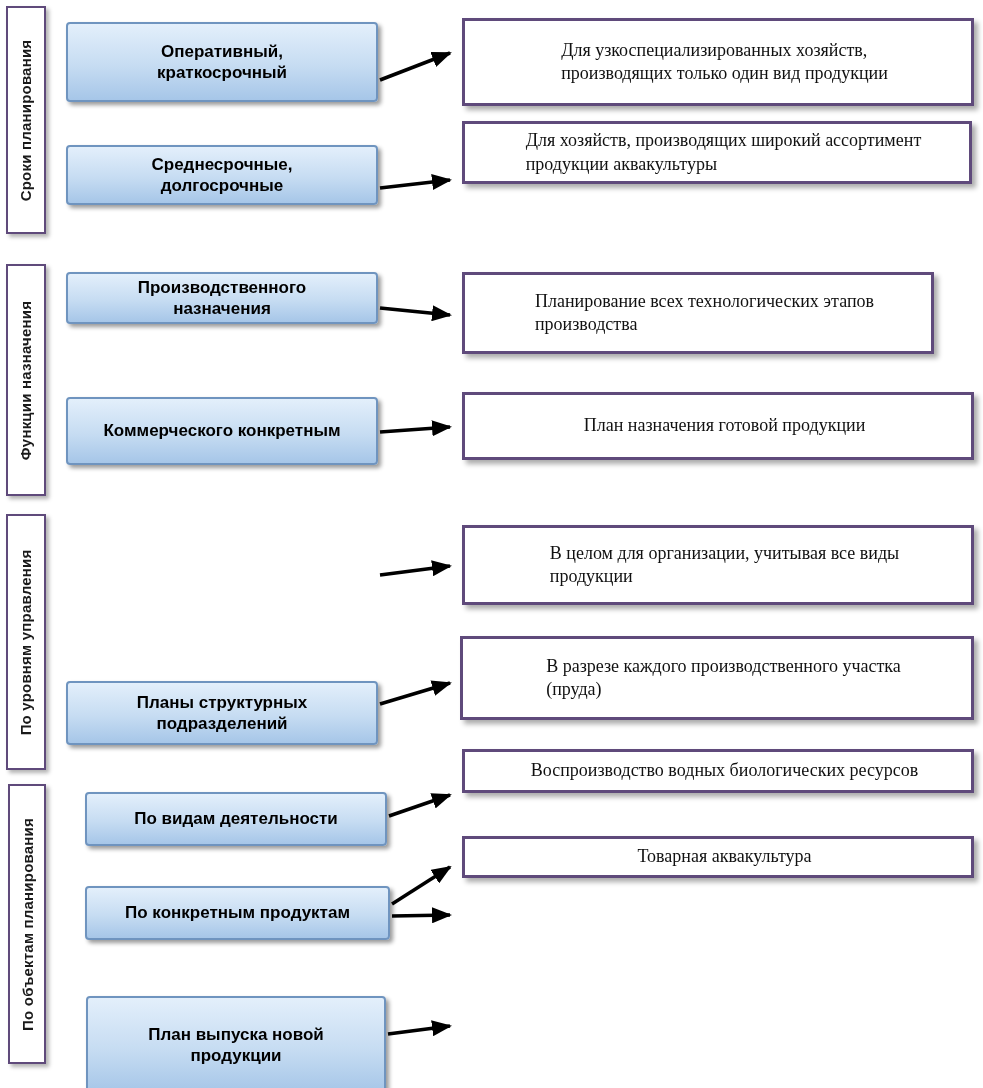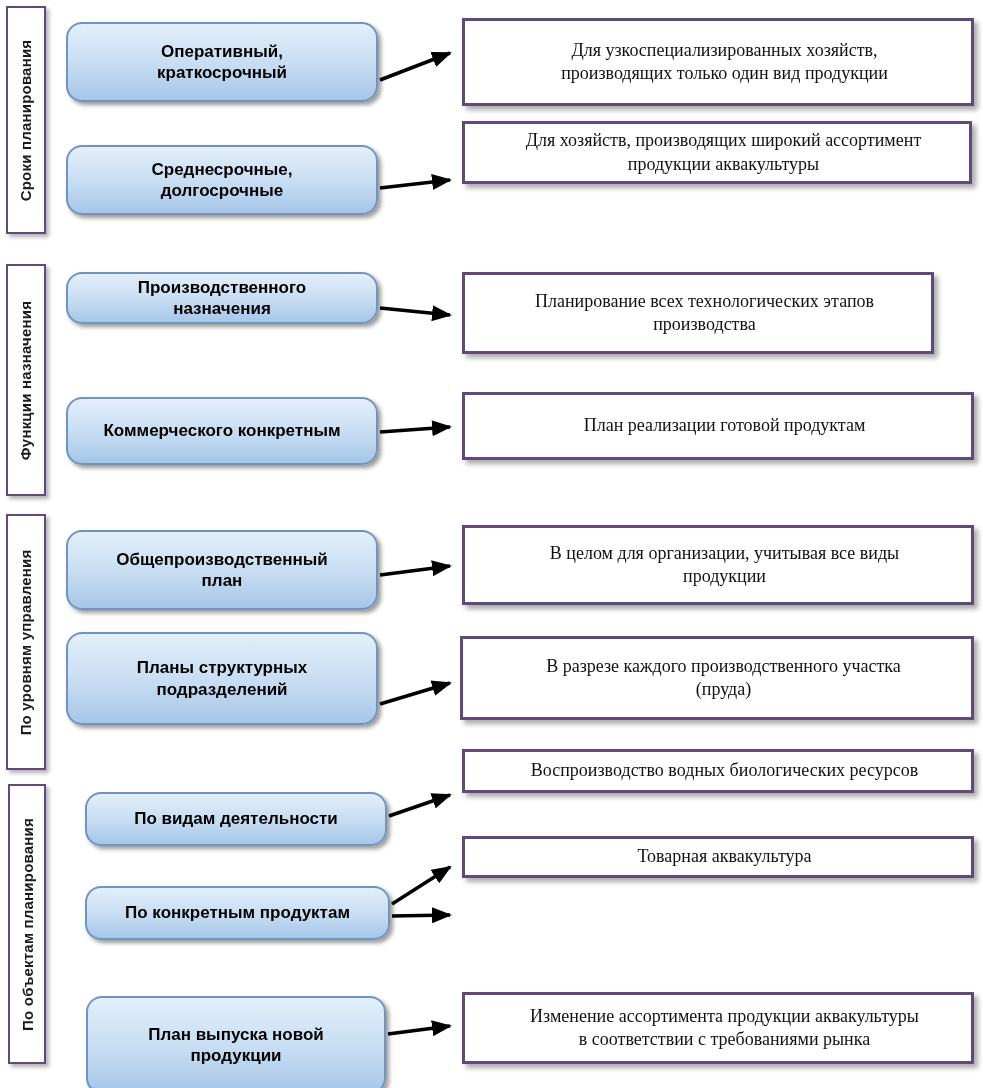--- a/index.html
+++ b/index.html
@@ -25,21 +25,21 @@
     white-space: nowrap;
     transform: rotate(-90deg);
     font-weight: bold;
     font-size: 15px;
     color: #1a1a1a;
     letter-spacing: .2px;
   }
   .cat-box {
     position: absolute;
     border: 2px solid var(--blue-border, #6f94bf);
-    border-radius: 16px;
+    border-radius: 4px;
     background: linear-gradient(180deg, var(--blue-top, #e3effb) 0%, #c6dcf2 55%, var(--blue-bottom, #a6c6e8) 100%);
     box-shadow: 3px 3px 4px rgba(0,0,0,.40);
     display: flex;
     align-items: center;
     justify-content: center;
     text-align: center;
   }
   .cat-box .ctext {
     white-space: pre-line;
     font-weight: bold;
@@ -49,21 +49,21 @@
     padding: 2px 8px;
   }
   .desc-box {
     position: absolute;
     background: #ffffff;
     border: 3px solid var(--purple-border, #5f4a7b);
     box-shadow: 4px 4px 5px rgba(0,0,0,.33);
     display: flex;
     align-items: center;
     justify-content: center;
-    text-align: center;
+    text-align: left;
     padding-left: 13px;
   }
   .desc-box .dtext {
     white-space: pre-line;
     font-family: "Liberation Serif", serif;
     font-size: 18px;
     color: #111111;
     line-height: 1.3;
     padding: 2px 12px;
   }
@@ -89,36 +89,32 @@
     <span class="vtext">По уровням управления</span>
   </div>
   <div class="side-label" style="left:8px;top:784px;width:38px;height:280px">
     <span class="vtext">По объектам планирования</span>
   </div>
 
   <div class="cat-box" style="left:66px;top:22px;width:312px;height:80px">
     <span class="ctext">Оперативный,
 краткосрочный</span>
   </div>
-  <div class="cat-box" style="left:66px;top:145px;width:312px;height:70px">
+  <div class="cat-box" style="left:66px;top:145px;width:312px;height:60px">
     <span class="ctext">Среднесрочные,
 долгосрочные</span>
   </div>
   <div class="cat-box" style="left:66px;top:272px;width:312px;height:52px">
     <span class="ctext">Производственного
 назначения</span>
   </div>
   <div class="cat-box" style="left:66px;top:397px;width:312px;height:68px">
     <span class="ctext">Коммерческого конкретным</span>
   </div>
-  <div class="cat-box" style="left:66px;top:530px;width:312px;height:80px">
-    <span class="ctext">Общепроизводственный
-план</span>
-  </div>
-  <div class="cat-box" style="left:66px;top:632px;width:312px;height:93px">
+  <div class="cat-box" style="left:66px;top:681px;width:312px;height:64px">
     <span class="ctext">Планы структурных
 подразделений</span>
   </div>
   <div class="cat-box" style="left:85px;top:792px;width:302px;height:54px">
     <span class="ctext">По видам деятельности</span>
   </div>
   <div class="cat-box" style="left:85px;top:886px;width:305px;height:54px">
     <span class="ctext">По конкретным  продуктам</span>
   </div>
   <div class="cat-box" style="left:86px;top:996px;width:300px;height:98px">
@@ -132,39 +128,35 @@
   </div>
   <div class="desc-box" style="left:462px;top:121px;width:510px;height:63px">
     <span class="dtext">Для хозяйств, производящих широкий ассортимент
 продукции аквакультуры</span>
   </div>
   <div class="desc-box" style="left:462px;top:272px;width:472px;height:82px">
     <span class="dtext">Планирование всех технологических этапов
 производства</span>
   </div>
   <div class="desc-box" style="left:462px;top:392px;width:512px;height:68px">
-    <span class="dtext">План реализации готовой продуктам</span>
+    <span class="dtext">План назначения готовой продукции</span>
   </div>
   <div class="desc-box" style="left:462px;top:525px;width:512px;height:80px">
     <span class="dtext">В целом для организации, учитывая все виды
 продукции</span>
   </div>
   <div class="desc-box" style="left:462px;top:749px;width:512px;height:44px">
     <span class="dtext">Воспроизводство водных биологических ресурсов</span>
   </div>
   <div class="desc-box" style="left:460px;top:636px;width:514px;height:84px">
     <span class="dtext">В разрезе каждого производственного участка
 (пруда)</span>
   </div>
   <div class="desc-box" style="left:462px;top:836px;width:512px;height:42px">
     <span class="dtext">Товарная аквакультура</span>
-  </div>
-  <div class="desc-box" style="left:462px;top:992px;width:512px;height:72px">
-    <span class="dtext">Изменение ассортимента продукции аквакультуры
-в соответствии с требованиями рынка</span>
   </div>
 
   <svg class="arrows" viewBox="0 0 983 1088" xmlns="http://www.w3.org/2000/svg">
     <defs>
       <marker id="ah" viewBox="0 0 10 8" refX="9" refY="4" markerWidth="20" markerHeight="16" markerUnits="userSpaceOnUse" orient="auto">
         <path d="M0,0 L10,4 L0,8 z" fill="#000000"></path>
       </marker>
     </defs>
     <line x1="380" y1="80" x2="450" y2="53" stroke="#000" stroke-width="3.5" marker-end="url(#ah)"></line>
     <line x1="380" y1="188" x2="450" y2="180" stroke="#000" stroke-width="3.5" marker-end="url(#ah)"></line>

